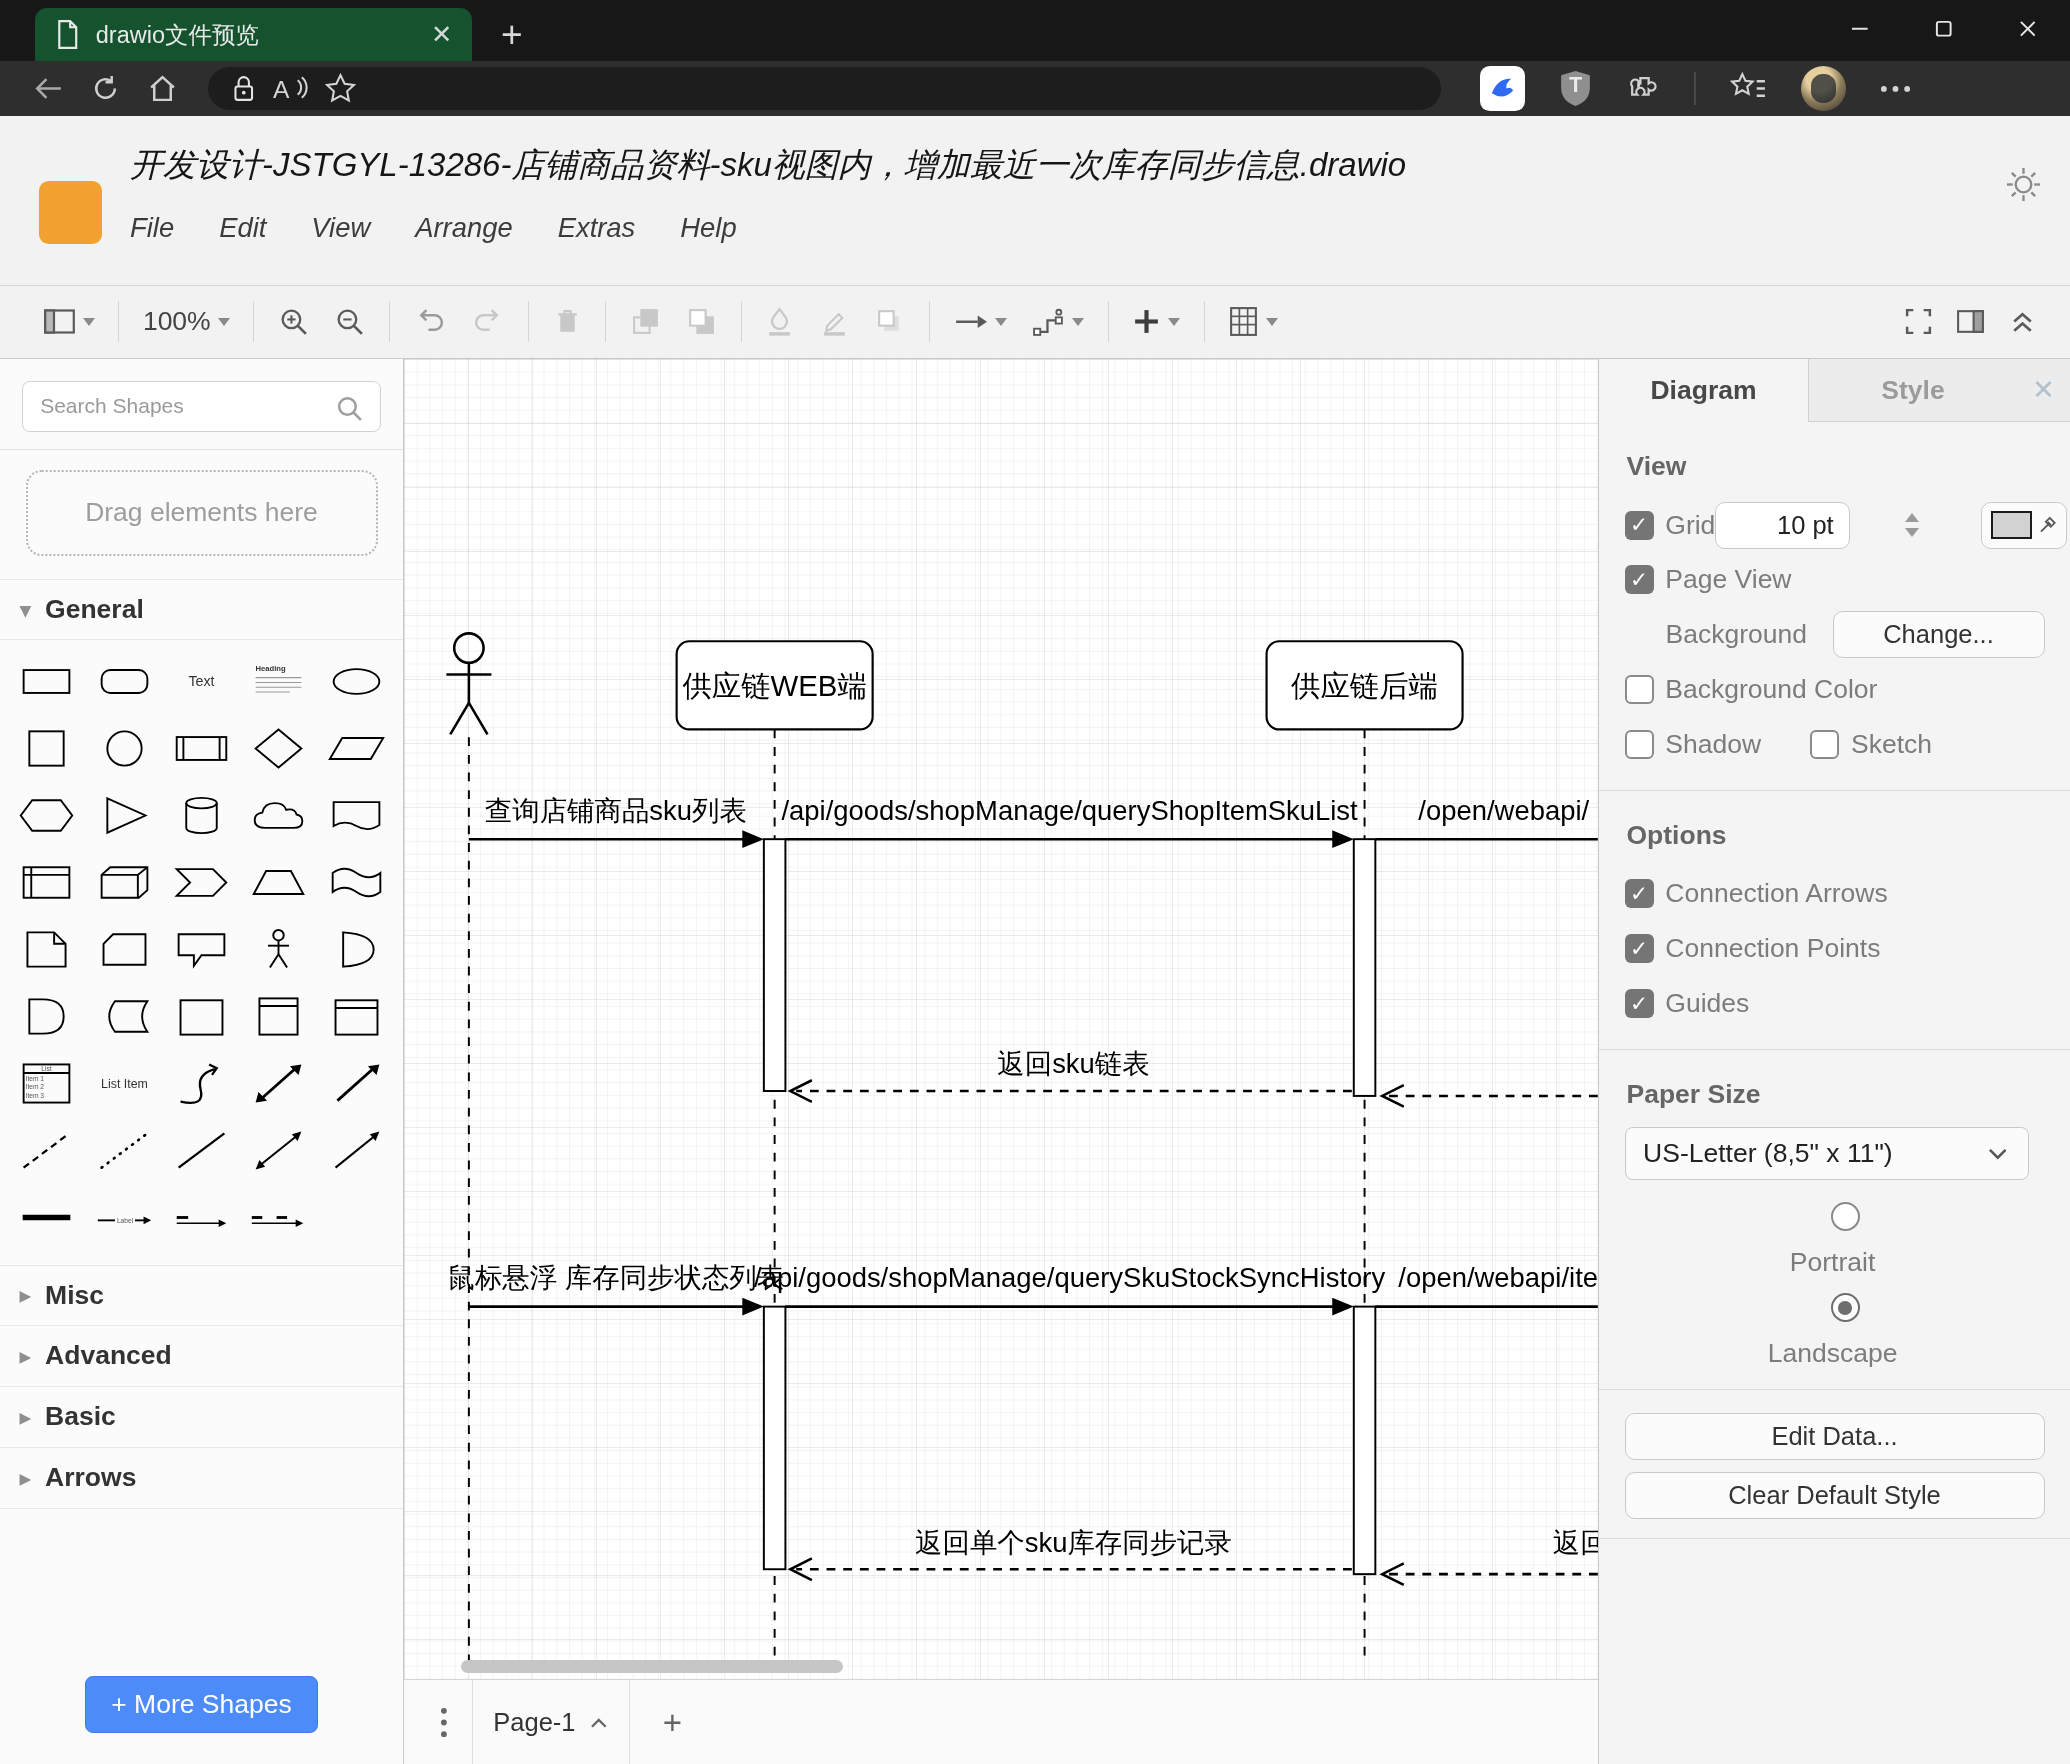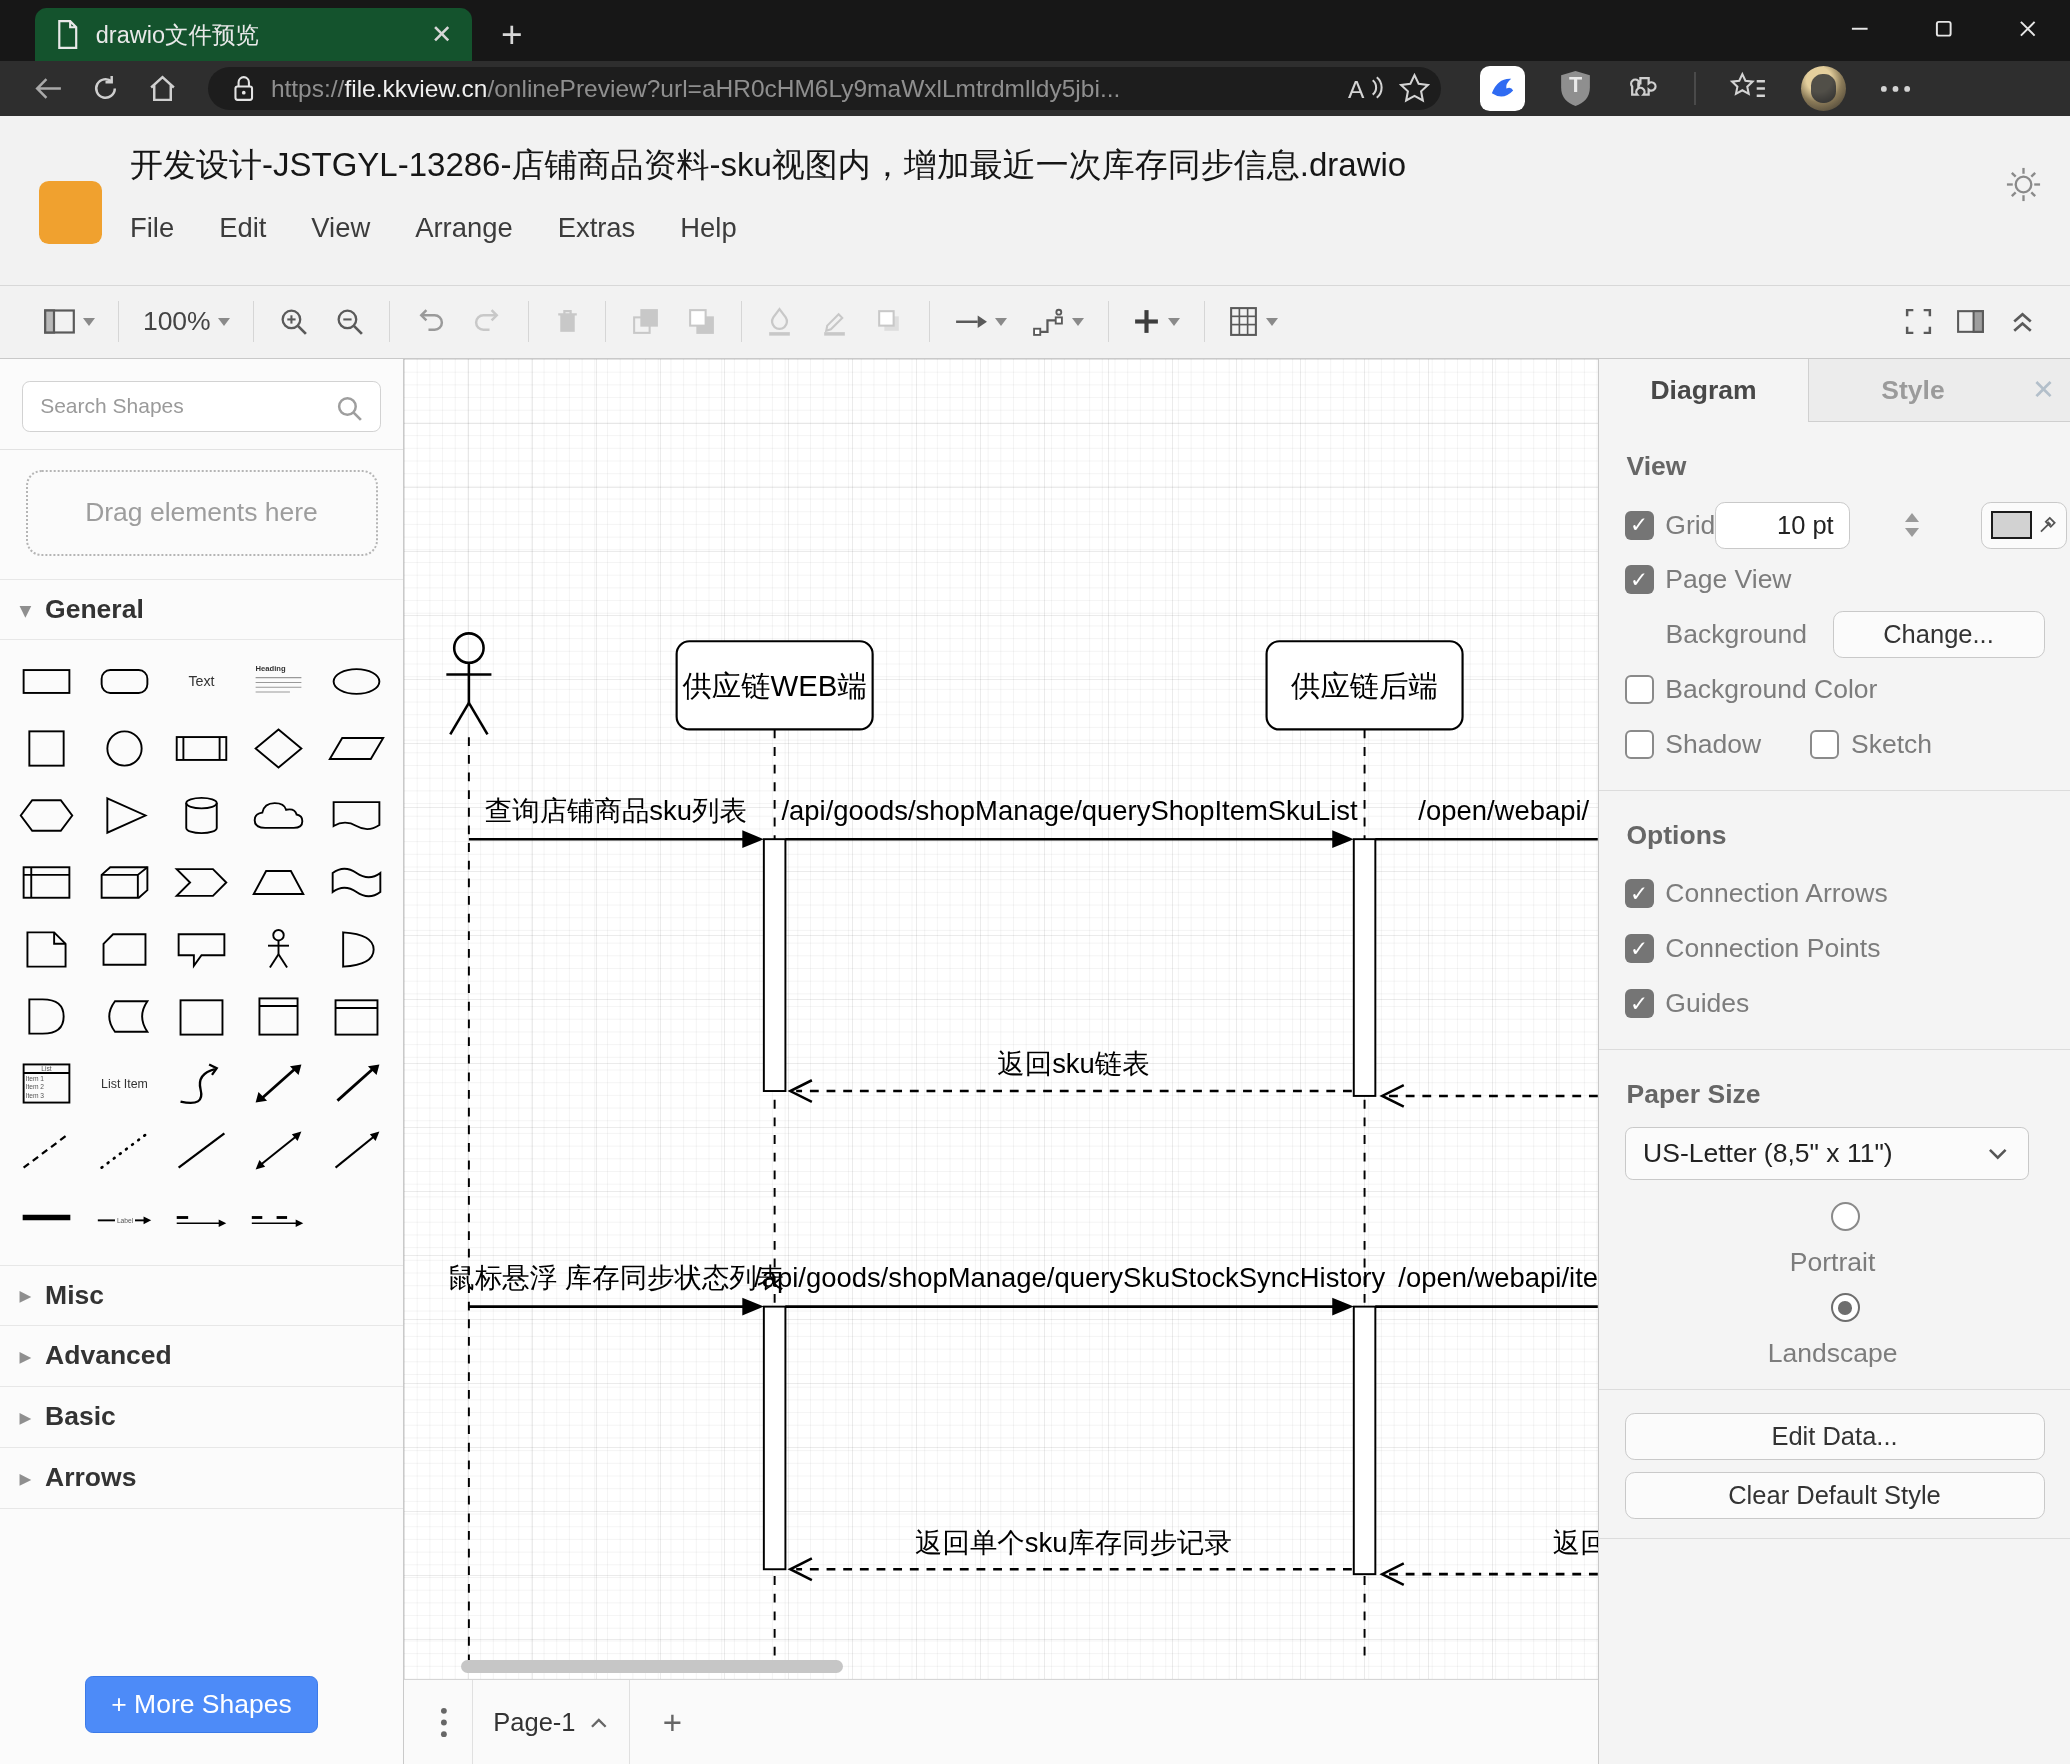--- a/index.html
+++ b/index.html
@@ -30,21 +30,21 @@
   .blueapp { width:45px; height:45px; background:#fff; border-radius:9.8px; display:flex; align-items:center; justify-content:center; }
   .shield { position:relative; width:35px; height:39px; }
   .shield::after { content:"T"; position:absolute; left:0; top:2.9px; width:100%; text-align:center;
                    color:#eaeaea; font-size:21.6px; font-weight:bold; }
   .vsep { width:2px; height:33px; background:#4a4a4a; }
   .avatar { width:45px; height:45px; border-radius:50%;
             background:radial-gradient(circle at 40% 30%, #e4cf9d 0 30%, #8a7a58 55%, #35302a 100%); position:relative; overflow:hidden;}
   .avatar::after{content:""; position:absolute; left:9.8px; top:7.8px; width:25.5px; height:29px; border-radius:11.8px; background:#20242c; opacity:.75;}
 
   
-  .dheader { height:169px; background:#f2f2f2; position:relative; padding-left:130px; }
+  .dheader { height:169px; background:#f2f2f2; position:relative; padding-left:130px;font-style:italic; }
   .dlogo { position:absolute; left:39px; top:65px; width:63px; height:63px; border-radius:9.8px; }
   .dtitle { padding-top:27.4px; font-size:33px; color:#161616; white-space:nowrap; }
   .dmenu { display:flex; gap:45px; margin-top:23.5px; }
   .dmenu span { font-size:27.4px; color:#3c3c3c; }
   .theme { position:absolute; right:27.4px; top:49px; }
 
   
   .dtoolbar { height:74px; border-top:1px solid #d8d8d8; border-bottom:1px solid #c9c9c9; background:#f2f2f2;
               display:flex; align-items:center; padding:0 33px 1px 43px; }
   .tgroup { display:flex; align-items:center; gap:25.5px; }
@@ -194,25 +194,20 @@
         </svg>
       </span>
     <div class="urlpill">
       <span>
         <svg width="23.5" height="29" viewBox="0 0 22 28">
             <rect x="3" y="12" width="16" height="13" rx="2" fill="none" stroke="#e3e3e3" stroke-width="2"></rect>
             <path d="M6,12 V8 a5,5 0 0 1 10,0 v4" fill="none" stroke="#e3e3e3" stroke-width="2"></path>
             <circle cx="11" cy="18" r="1.8" fill="#e3e3e3"></circle>
           </svg>
         </span>
-      <span class="urltext">
-          <span class="u-scheme">https://</span>
-          <span class="u-host">file.kkview.cn</span>
-          <span class="u-path">/onlinePreview?url=aHR0cHM6Ly9maWxlLmtrdmlldy5jbi...</span>
-        </span>
       <span class="pill-ico">
         <svg width="41" height="33" viewBox="0 0 40 32" style="font-size:25px">
             <text x="4" y="25" font-size="24" fill="#d4d4d4" font-family="Liberation Sans">A</text>
             <path d="M28,8 a9,9 0 0 1 0,14 M32,5 a13,13 0 0 1 0,20" fill="none" stroke="#d4d4d4" stroke-width="2"></path>
           </svg>
         </span>
       <span class="pill-ico">
         <svg width="33" height="33" viewBox="0 0 32 32">
             <path d="M16,3 l4,8.4 9,1.1 -6.6,6.2 1.7,8.9 -8.1,-4.5 -8.1,4.5 1.7,-8.9 L3,12.5 l9,-1.1 z" fill="none" stroke="#d4d4d4" stroke-width="2"></path>
           </svg>

